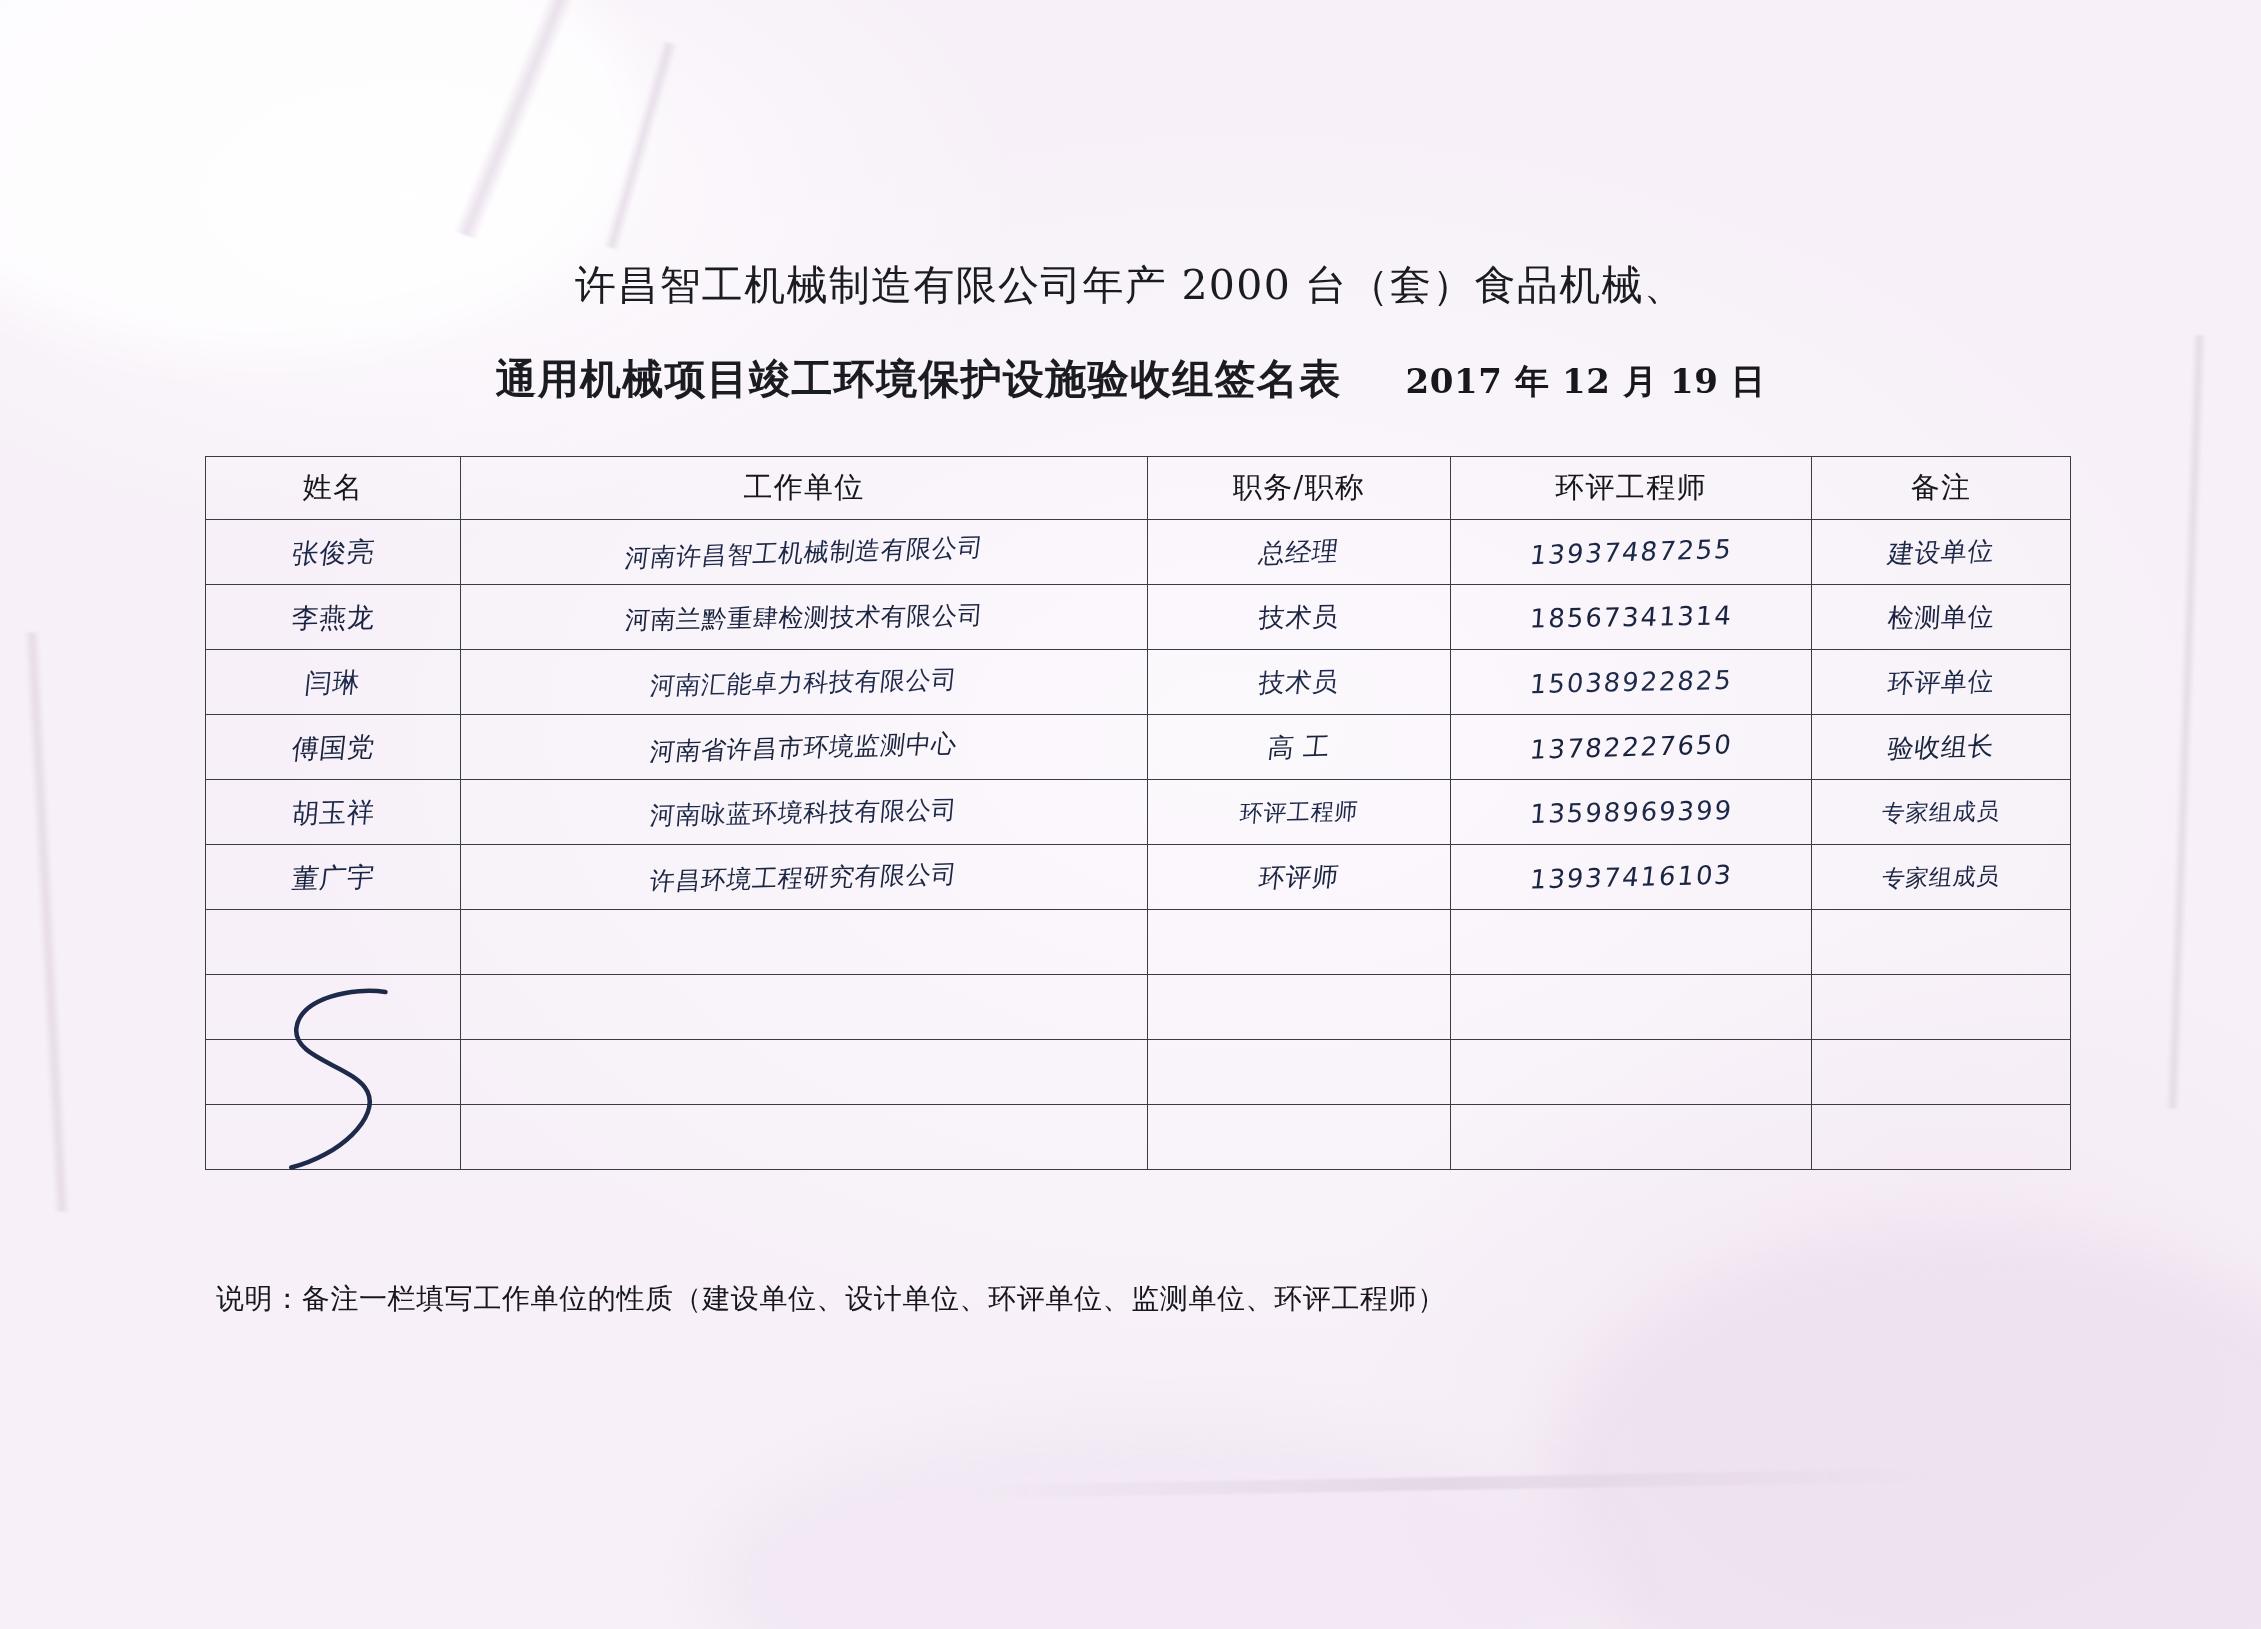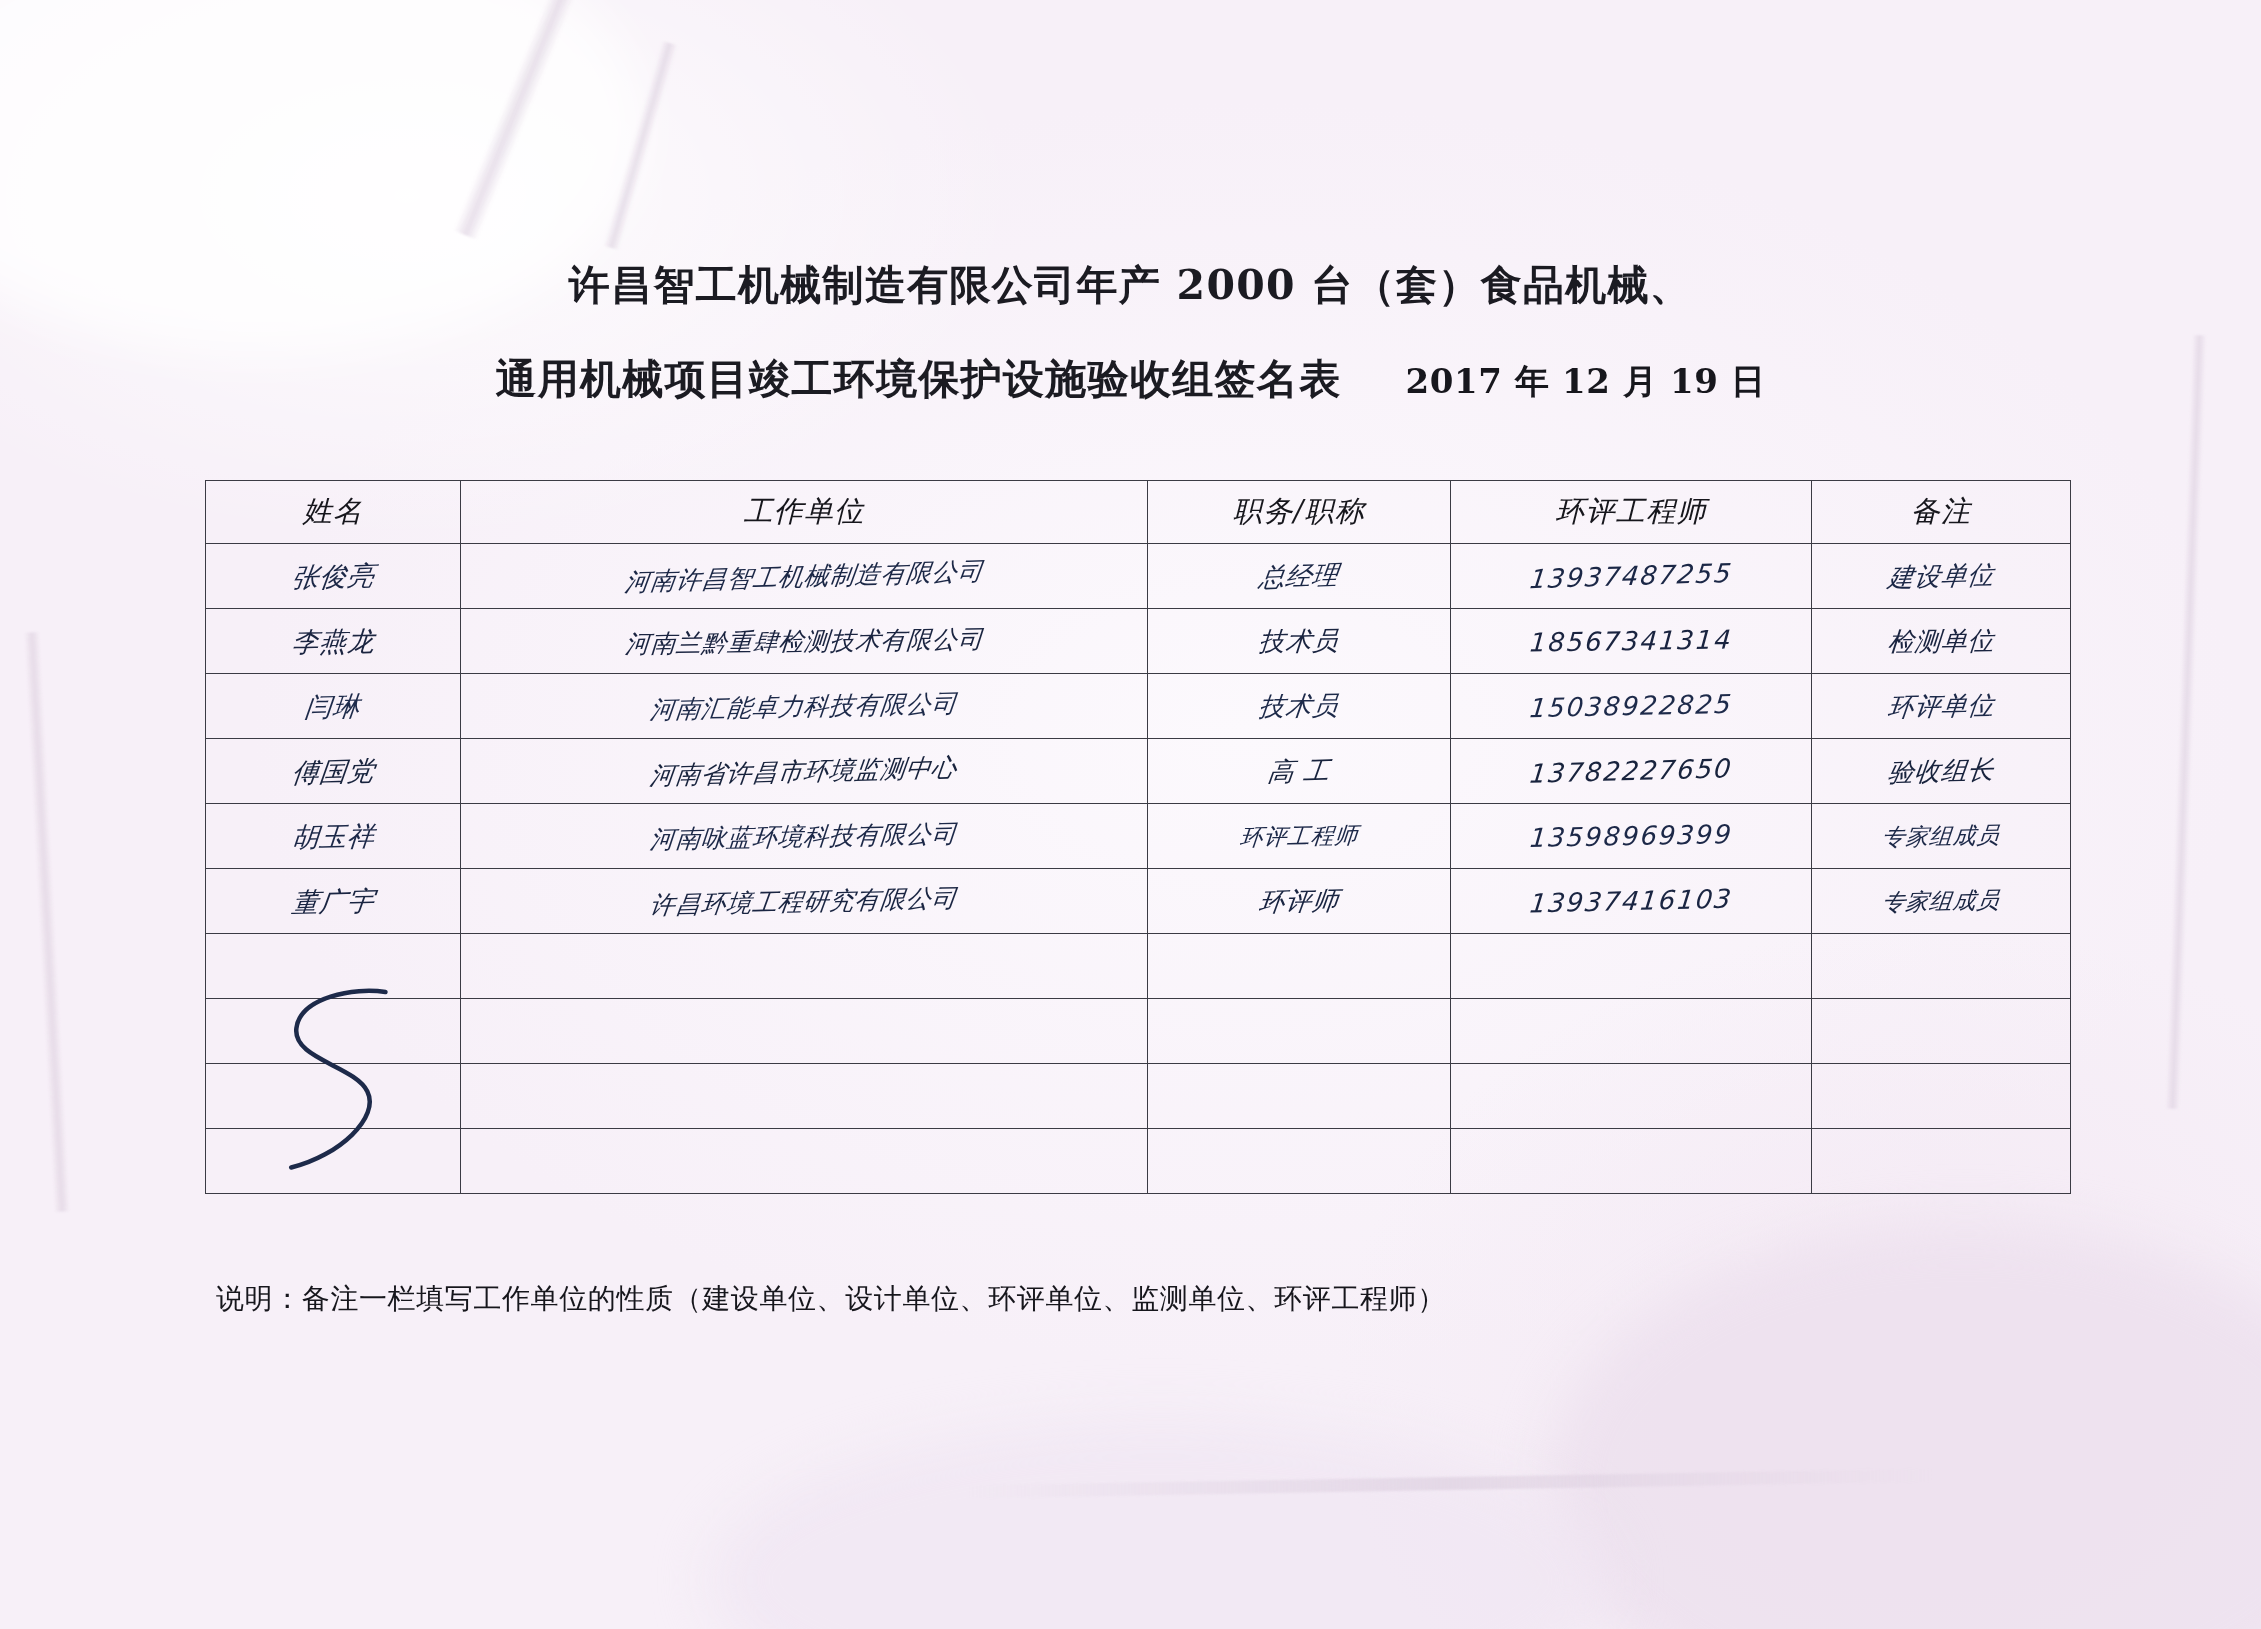--- a/index.html
+++ b/index.html
@@ -48,21 +48,21 @@
   
   .title-block {
     position: absolute;
     left: 0;
     top: 258px;
     width: 2261px;
     text-align: center;
   }
   .title-line {
     font-family: "DejaVu Serif", "Liberation Serif", serif;
-    font-weight: bold;
+    font-weight: normal;
     color: #1b1b22;
     letter-spacing: 1.3px;
   }
   .title-line1 {
     font-size: 41px;
     line-height: 55px;
   }
   .title-line2-wrap {
     display: flex;
     justify-content: center;
@@ -84,23 +84,22 @@
     font-size: 34px;
     color: #17171d;
     margin-left: 64px;
     letter-spacing: 0.6px;
   }
 
   
   .table-wrap {
     position: absolute;
     left: 205px;
-    top: 480px;
+    top: 456px;
     width: 1865px;
-    font-style: italic;
   }
   table.signtable {
     border-collapse: collapse;
     width: 1865px;
     table-layout: fixed;
   }
   table.signtable td, table.signtable th {
     border: 1.9px solid #3b3b44;
     padding: 0;
     vertical-align: middle;

